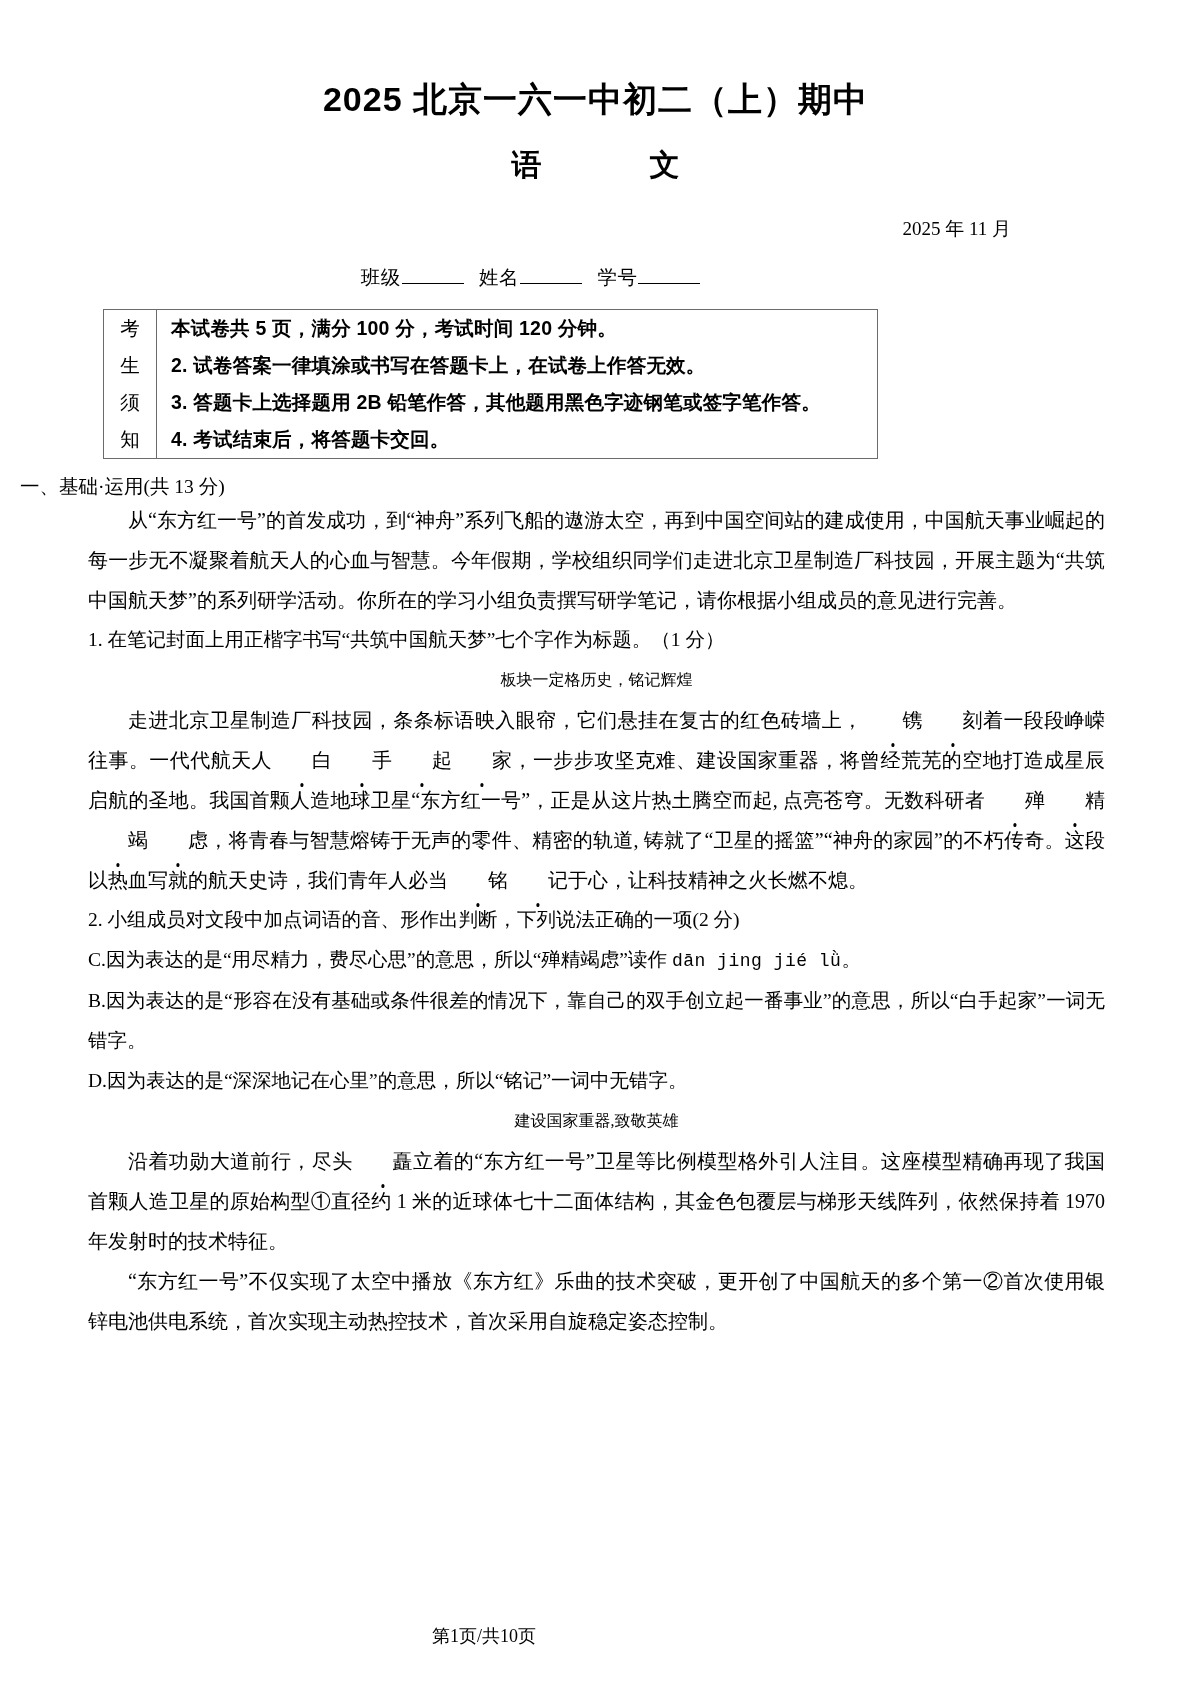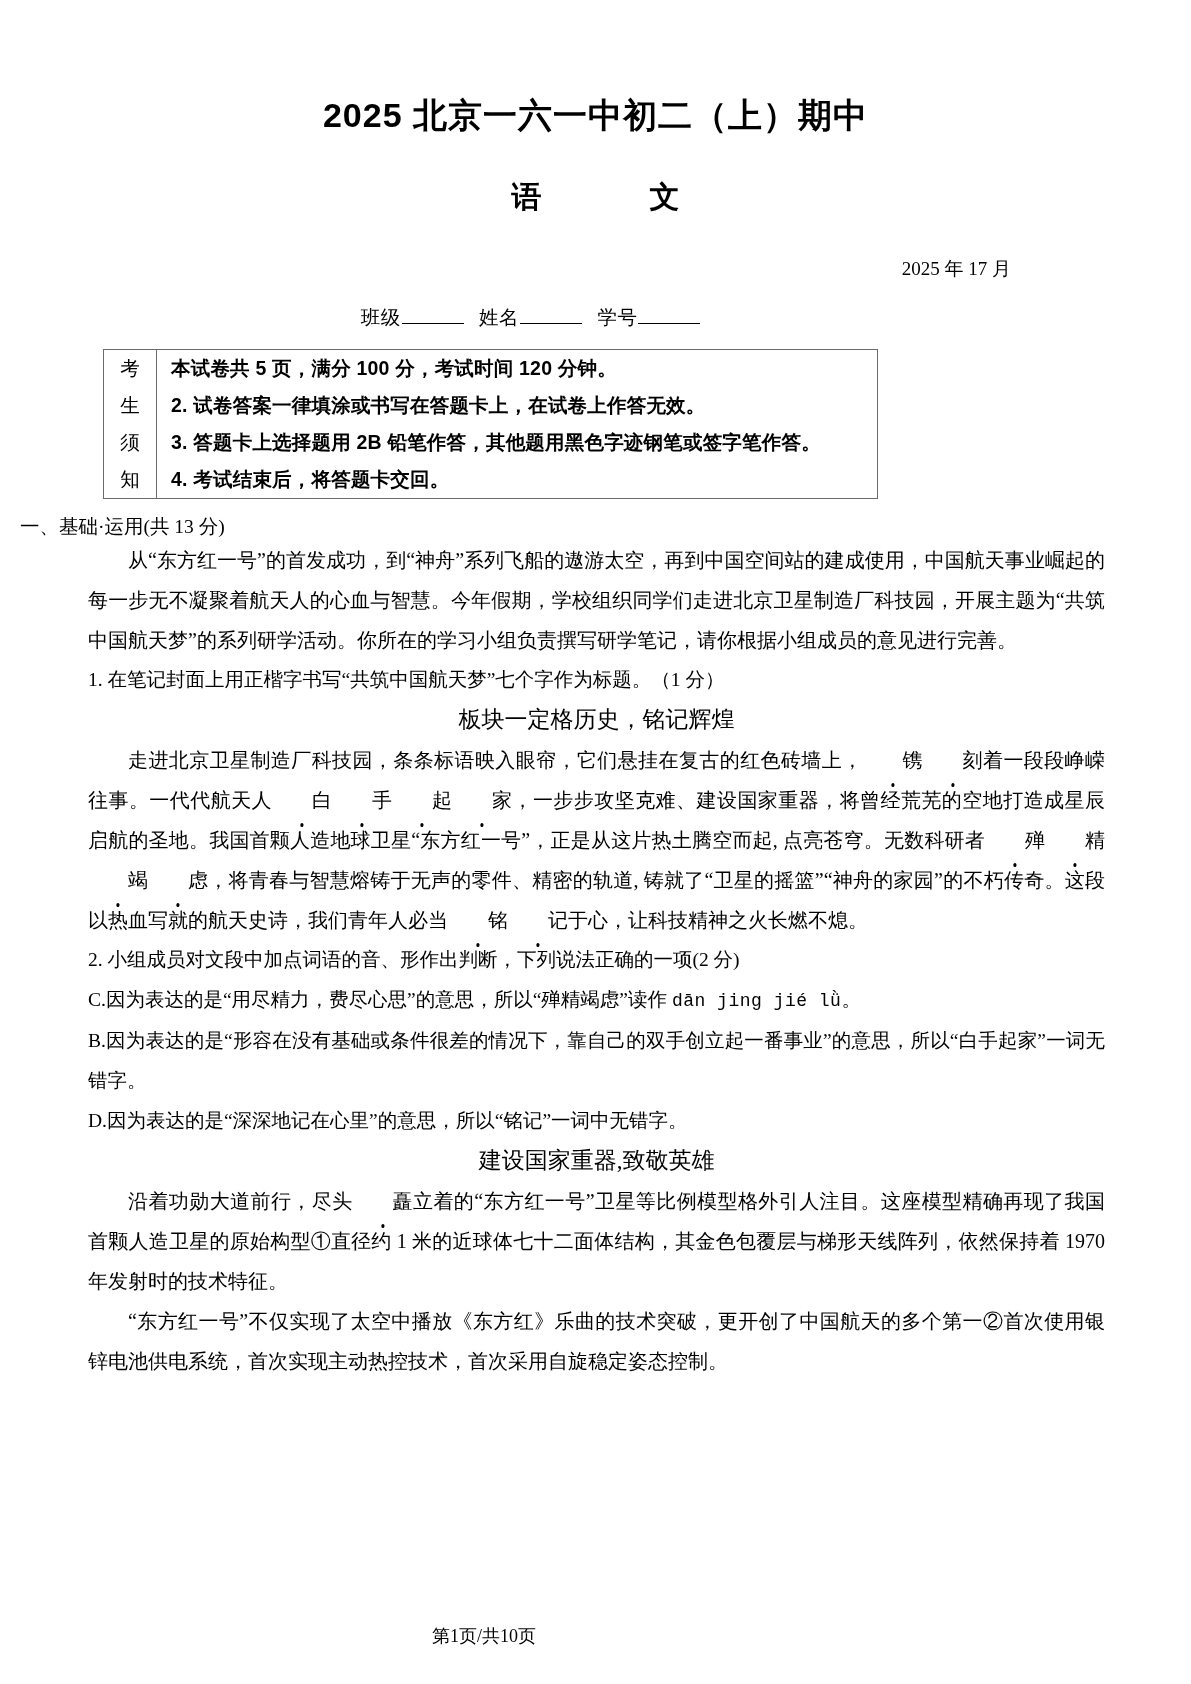--- a/index.html
+++ b/index.html
@@ -22,30 +22,30 @@
     height: 1684px;
     box-sizing: border-box;
     padding: 0;
   }
   
   .doc-title {
     text-align: center;
     font-size: 34px;
     font-weight: 700;
     letter-spacing: 1px;
-    margin: 16px;
+    margin: 0;
     padding-top: 78px;
     line-height: 1.25;
     font-family: "Liberation Sans", "DejaVu Sans", sans-serif;
   }
   .doc-subtitle {
     text-align: center;
     font-size: 30px;
     font-weight: 700;
-    margin: 8px;
+    margin: 0;
     padding-top: 24px;
     letter-spacing: 16px;
     text-indent: 16px;
     font-family: "Liberation Sans", "DejaVu Sans", sans-serif;
   }
   .doc-date {
     text-align: right;
     font-size: 19px;
     margin: 0;
     padding-top: 30px;
@@ -121,21 +121,21 @@
   p.q {
     font-size: 19.5px;
     line-height: 40px;
     margin: 0;
     text-indent: 0;
     text-align: justify;
     text-justify: inter-ideograph;
     font-family: "Liberation Serif", "DejaVu Serif", serif;
   }
   p.center-head {
-    font-size: 23px;
+    font-size: 16px;
     line-height: 40px;
     margin: 0;
     text-align: center;
     text-indent: 0;
     font-family: "Liberation Serif", "DejaVu Serif", serif;
   }
   .pinyin {
     font-family: "Liberation Mono", "DejaVu Sans Mono", monospace;
     font-size: 18px;
     letter-spacing: 0.5px;
@@ -167,21 +167,21 @@
     font-family: "Liberation Serif", "DejaVu Serif", serif;
   }
 </style>
 </head>
 <body>
 
 <div class="page">
 
   <h1 class="doc-title">2025 北京一六一中初二（上）期中</h1>
   <h2 class="doc-subtitle">语　　文</h2>
-  <p class="doc-date">2025 年 17 月</p>
+  <p class="doc-date">2025 年 11 月</p>
 
   <p class="student-line">
     <span>班级</span><span class="blank"></span>
     <span>姓名</span><span class="blank"></span>
     <span>学号</span><span class="blank"></span>
   </p>
 
   <div class="notice-wrap">
     <table class="notice">
       <tbody>

